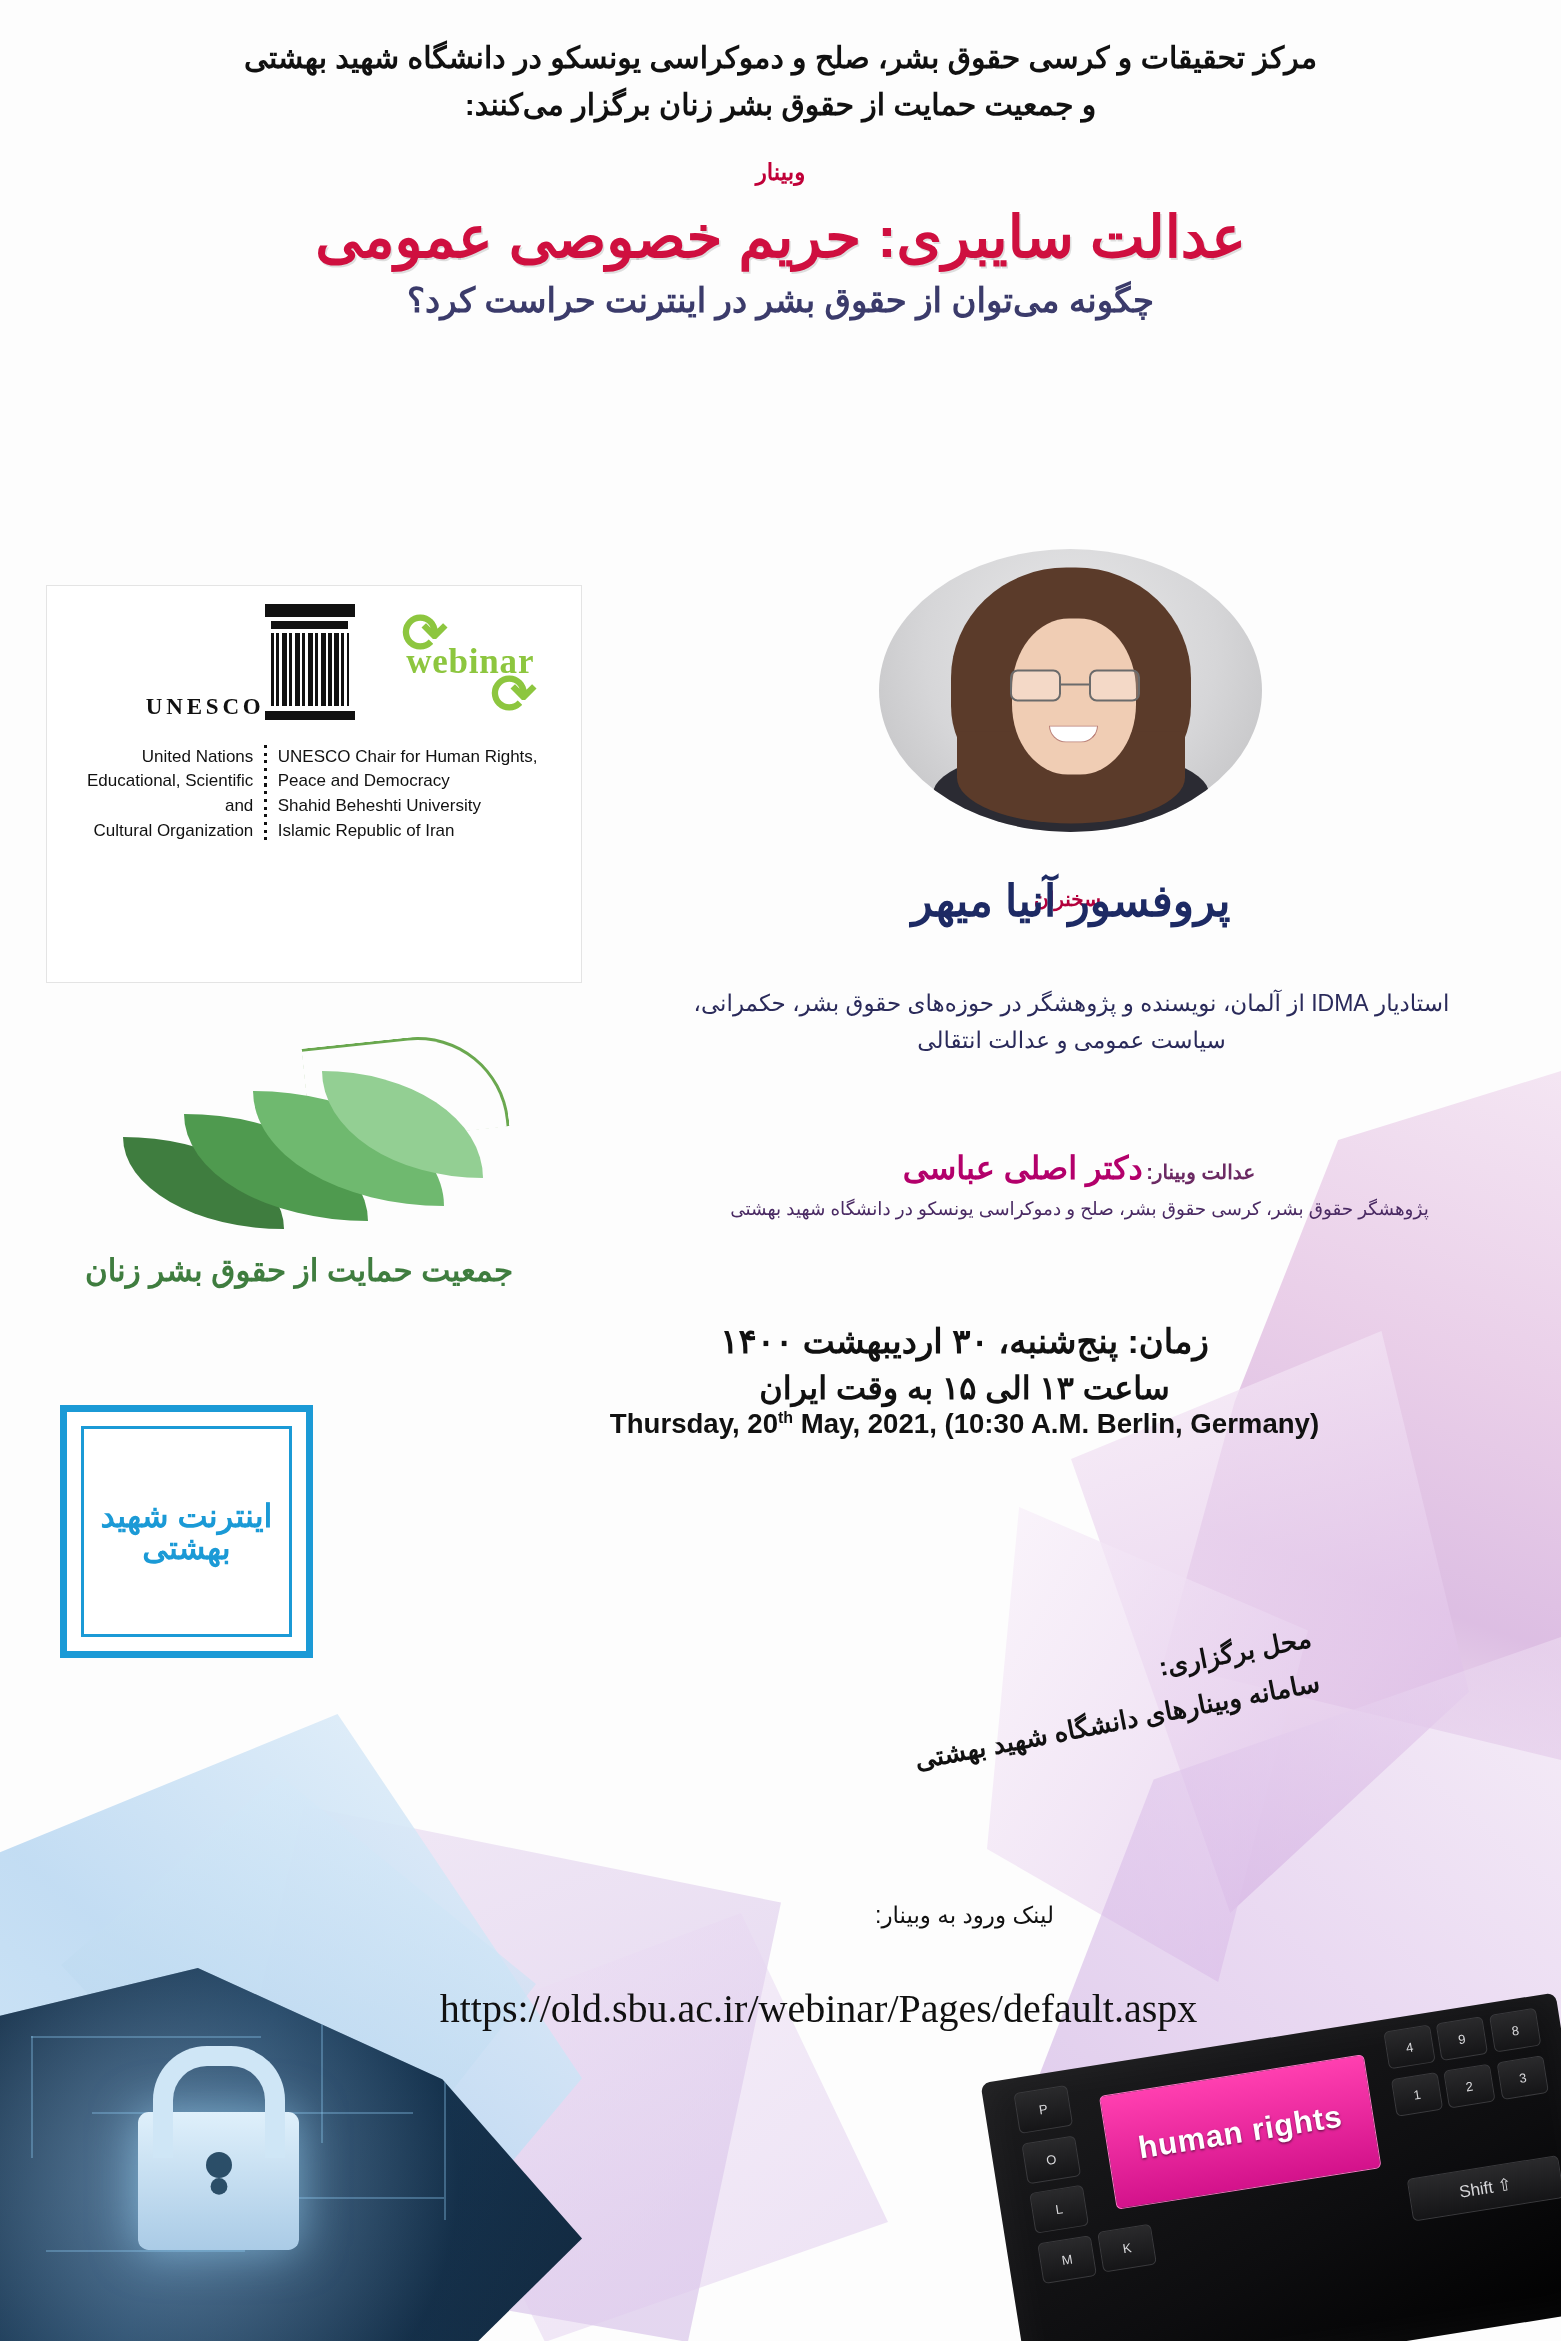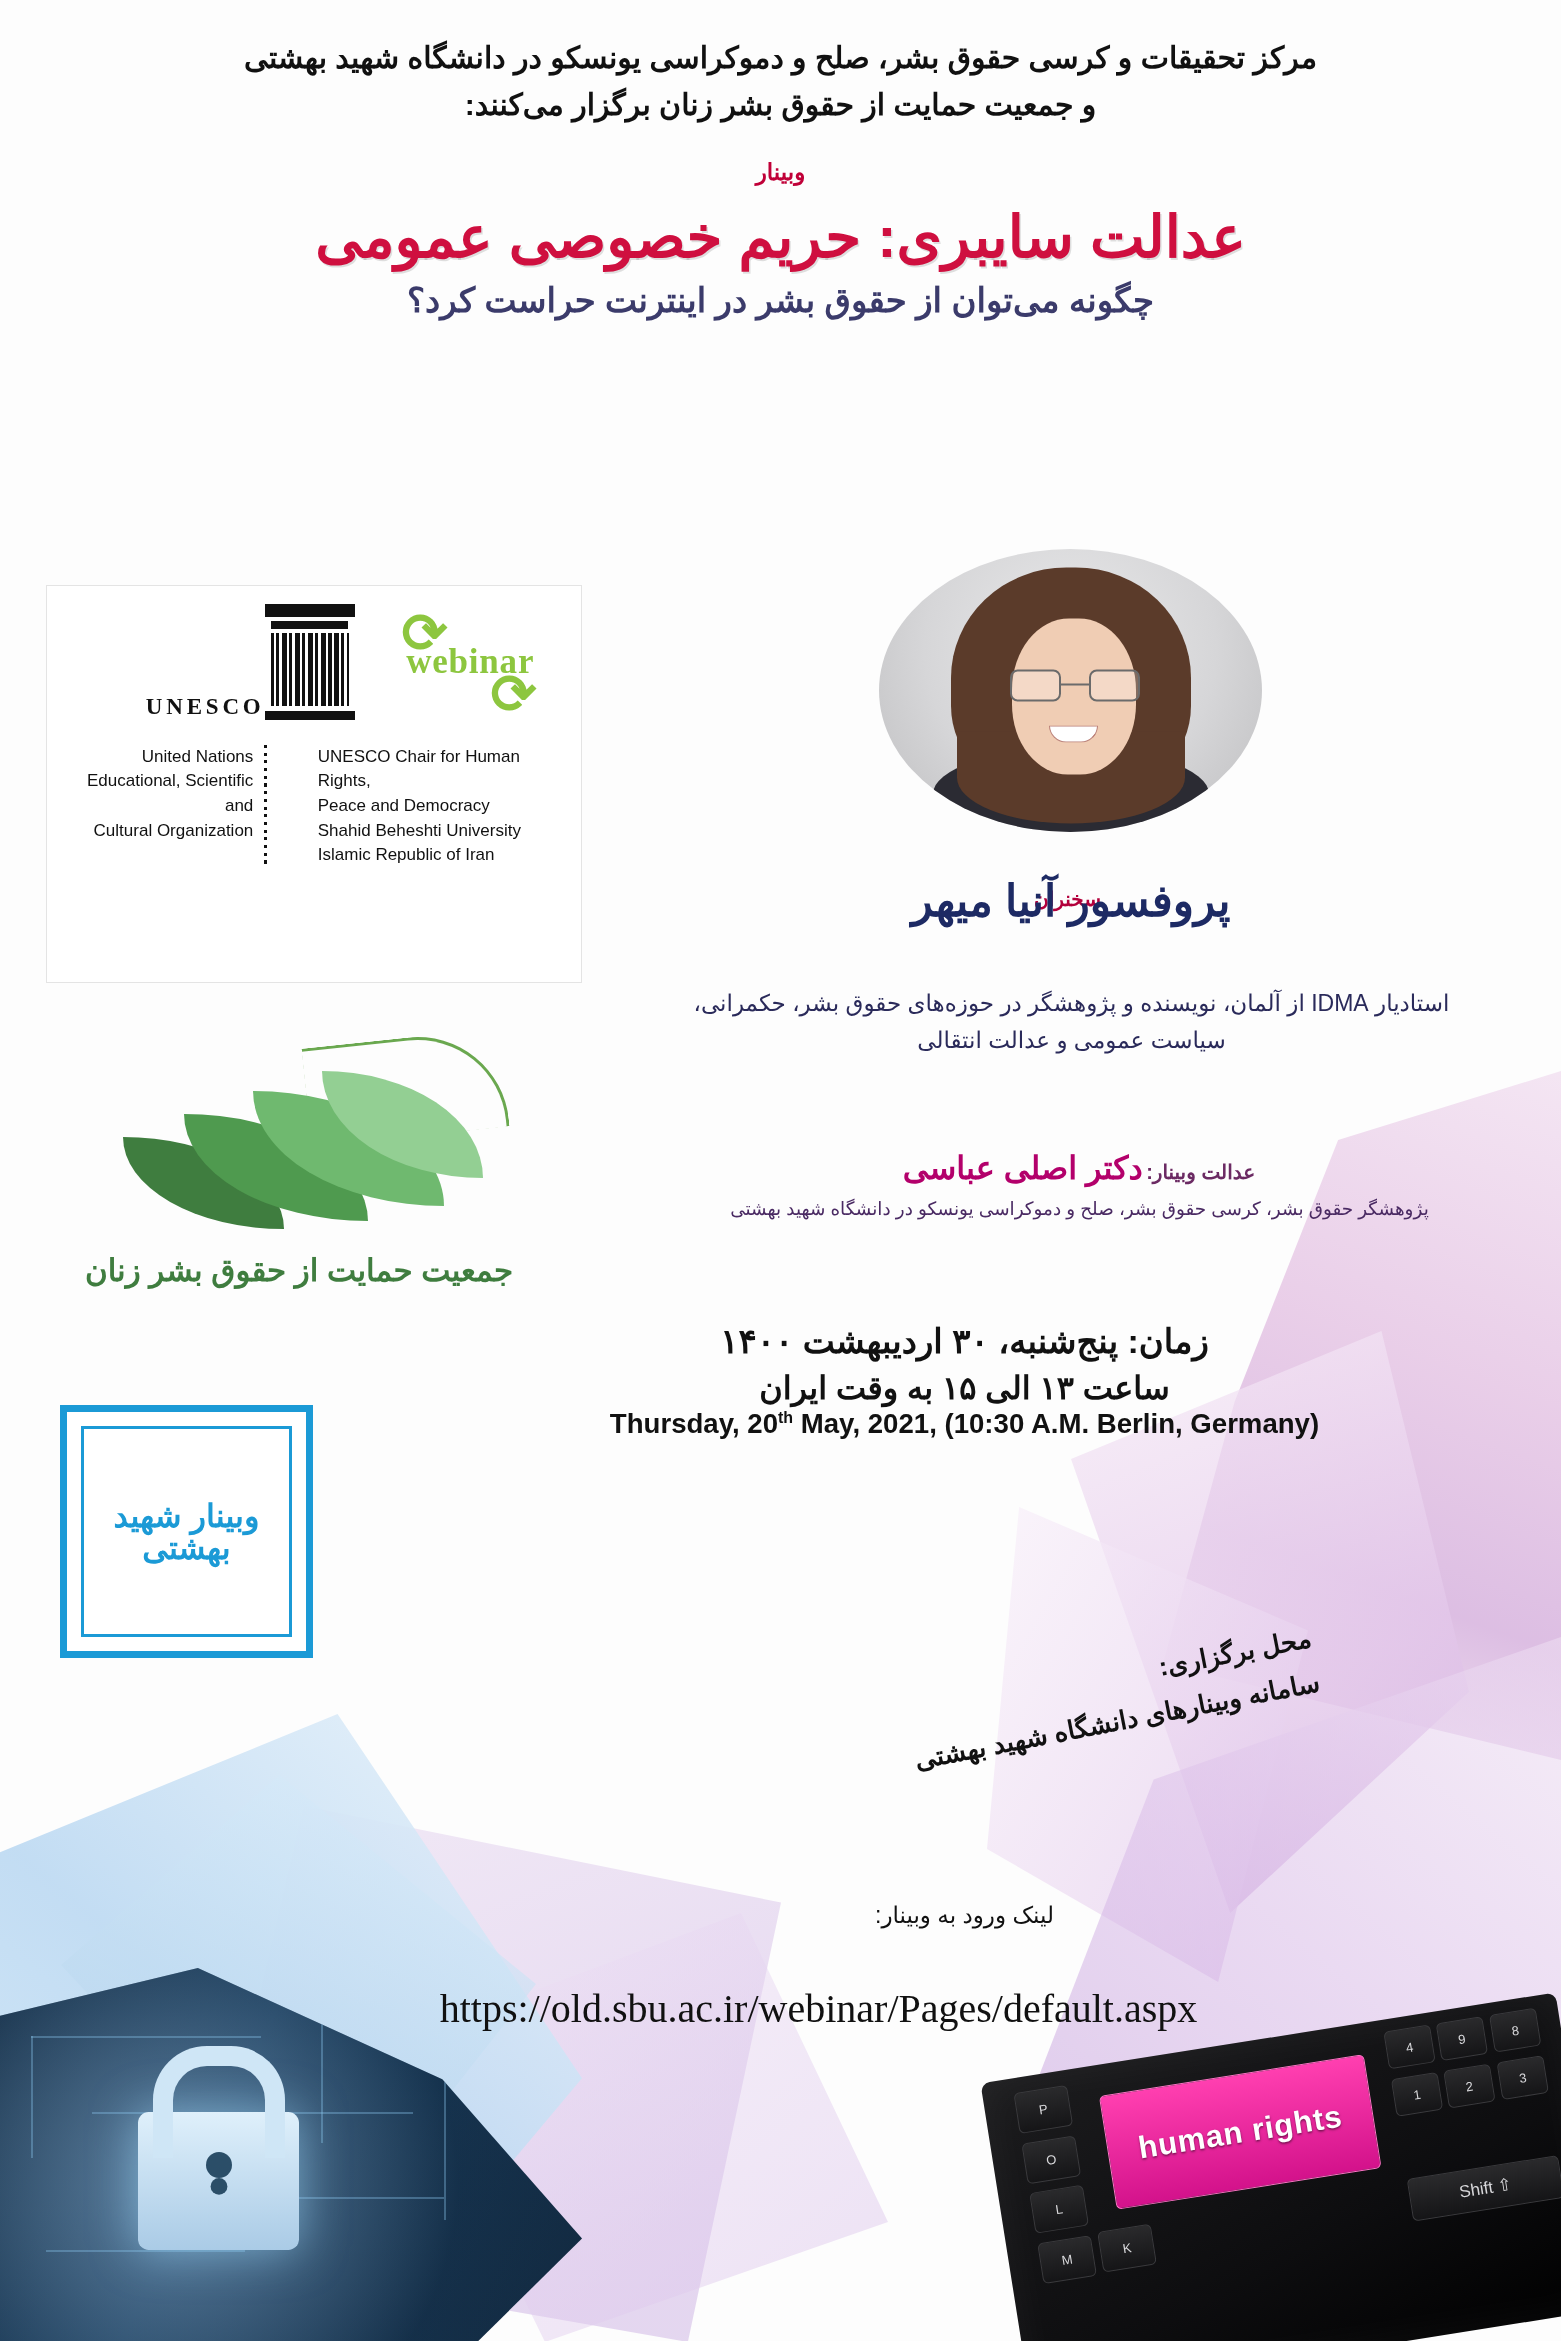--- a/index.html
+++ b/index.html
@@ -339,41 +339,41 @@
             <span>webinar</span>
             <span class="unitwin-deco2">⟳</span>
           </div>
         </div>
       </div>
       <div class="logo-caption-row">
         <div class="cap-left" style="white-space: pre-line;">United Nations
 Educational, Scientific and
 Cultural Organization</div>
         <div class="cap-sep"></div>
-        <div class="cap-right" style="white-space: pre-line; margin-left: 40px;">UNESCO Chair for Human Rights,
+        <div class="cap-right" style="white-space: pre-line;">UNESCO Chair for Human Rights,
 Peace and Democracy
 Shahid Beheshti University
 Islamic Republic of Iran</div>
       </div>
     </div>
 
     <div class="society">
       <div class="leafgroup">
         <div class="stem"></div>
         <div class="blade b1"></div>
         <div class="blade b2"></div>
         <div class="blade b3"></div>
         <div class="blade b4"></div>
       </div>
       <div class="society-text">جمعیت حمایت از حقوق بشر زنان</div>
     </div>
 
     <div class="sbu">
       <div class="sbu-inner"></div>
-      <div class="sbu-glyph" style="font-size:32px;padding:20px;">وبینار شهید بهشتی</div>
+      <div class="sbu-glyph" style="font-size:32px;padding:20px;">اینترنت شهید بهشتی</div>
     </div>
 
     <div class="speaker-photo">
       <div class="shoulders"></div>
       <div class="face">
         <div class="hair"></div>
         <div class="skin"></div>
         <div class="glasses">
           <div class="lens l"></div>
             <div class="bridge"></div>

